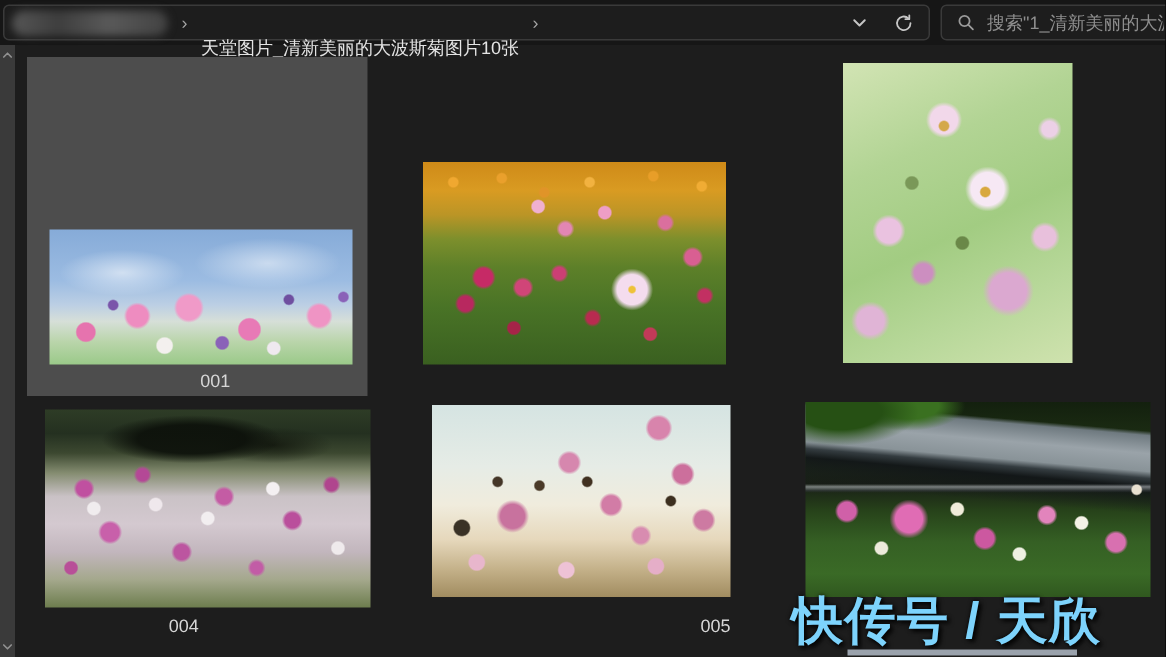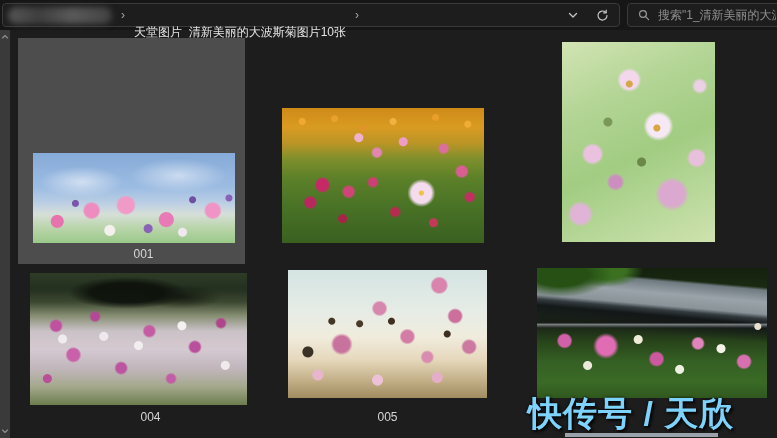--- a/index.html
+++ b/index.html
@@ -156,22 +156,22 @@
       radial-gradient(circle 5px at 22% 75%, #edeadb 0 4px, rgba(237,234,219,0) 5px),
       radial-gradient(ellipse 70px 30px at 10% 5%, #265014 0 40%, rgba(38,80,20,0) 75%),
       radial-gradient(ellipse 50px 22px at 30% 2%, #3a7020 0 40%, rgba(58,112,32,0) 75%),
       linear-gradient(to bottom, rgba(0,0,0,0) 42%, rgba(200,205,210,.55) 43.5%, rgba(50,55,58,.65) 45.5%, rgba(0,0,0,0) 46.5%),
       linear-gradient(185deg, rgba(0,0,0,0) 13%, #6f7a80 15%, #9aa3a9 23%, #899398 31%, #343c40 34%, rgba(18,22,24,.92) 38%, rgba(18,22,24,0) 50%),
       linear-gradient(to bottom, #13200e 0%, #1a2a12 14%, #22301c 28%, #181e16 42%, #27431a 56%, #356024 72%, #3a6a26 88%, #30581f 100%);
   }
   #l1 { left:8px;   top:217px; width:227px;margin-left:12px; }
   #l2 { left:272px; top:217px; width:202px; }
   #l3 { left:552px; top:217px; width:153px; }
-  #l4 { left:32px;  top:380px; width:217px; }
-  #l5 { left:278px; top:380px; width:199px; }
+  #l4 { left:4px;  top:380px; width:217px; }
+  #l5 { left:278px; top:380px; width:199px;text-align:right; }
   
   .watermark {
     position:absolute; left:528px; top:391px; width:250px;
     font-size:34px; font-weight:bold; color:#7dd3fc; letter-spacing:1px; white-space:nowrap;
     text-shadow:0 0 3px rgba(0,0,0,.85), 2px 2px 3px rgba(0,0,0,.8);
   }
   .wm-underline { position:absolute; left:565px; top:433px; width:153px; height:4px; background:#9aa2ac; }
 </style>
 </head>
 <body>

